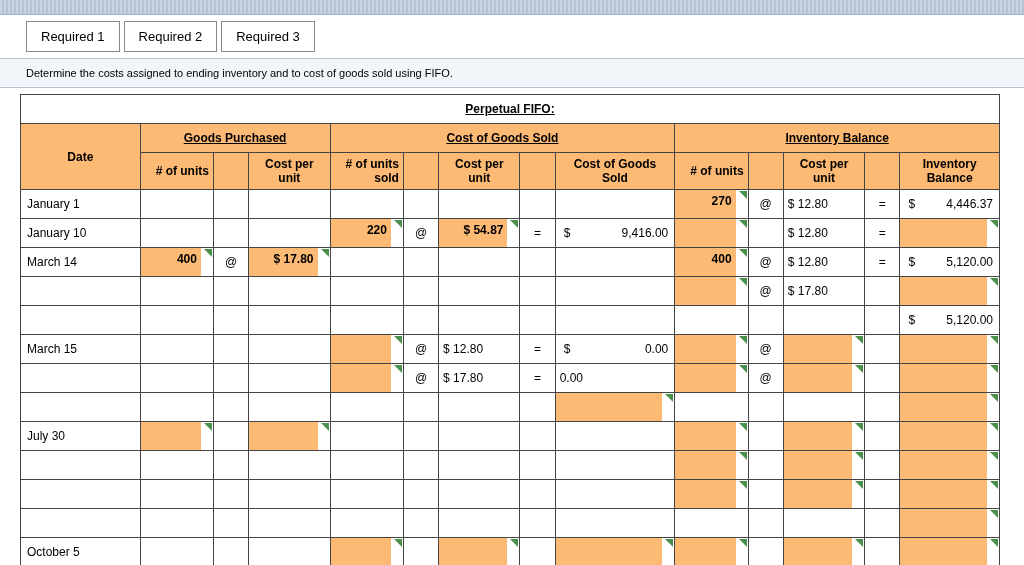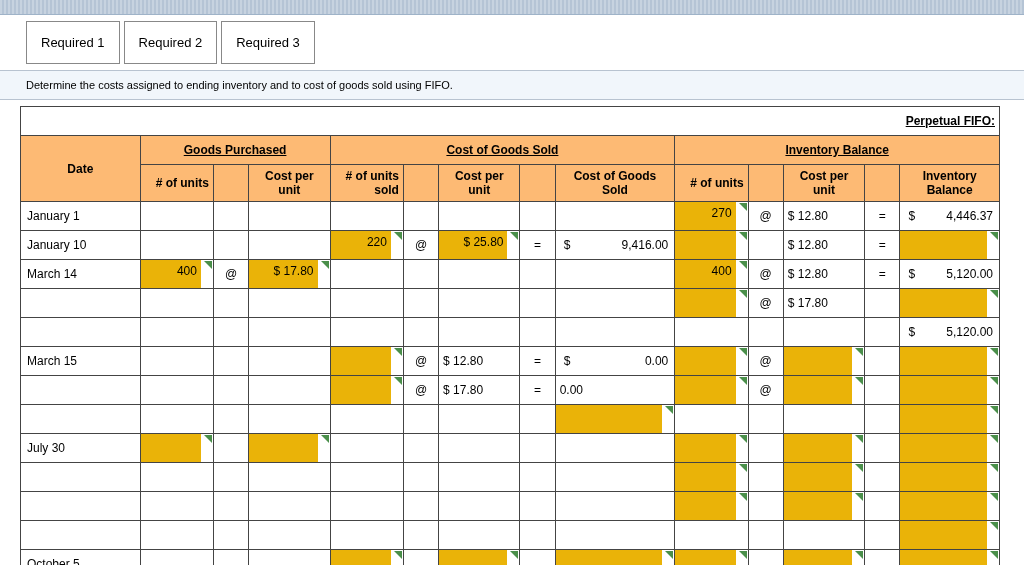--- a/index.html
+++ b/index.html
@@ -25,21 +25,21 @@
   }
   .tabs-row {
     display: flex;
     align-items: center;
     padding: 6px 0 0 26px;
     gap: 4px;
   }
   .tab {
     border: 1px solid #888;
     background: #fff;
-    padding: 13px 14px;
+    padding: 7px 14px;
     font-size: 13px;
     cursor: pointer;
   }
   .instruction-bar {
     margin-top: 6px;
     padding: 8px 10px 8px 26px;
     background: #f1f6fb;
     border-top: 1px solid #b8c3d0;
     border-bottom: 1px solid #b8c3d0;
     font-size: 11px;
@@ -53,34 +53,35 @@
   }
   td, th {
     border: 1px solid #444;
     padding: 4px 4px;
     height: 20px;
     font-size: 12px;
     text-align: center;
     vertical-align: middle;
   }
   .section-title-cell {
-    text-align: right;
+    text-align: center;
     font-weight: bold;
     text-decoration: underline;
     background: #fff;
   }
   .header-blue {
     background: #fdba74;
     font-weight: bold;
   }
   .header-blue u { text-decoration: underline; }
   .date-col { text-align: left; padding-left: 6px; }
   td.input-cell {
-    background: #eab308;
+    background: #fdba74;
     padding: 0;
+    font-weight: bold;
   }
   .input-inner {
     display: flex;
     height: 100%;
   }
   .input-inner .val {
     flex: 1;
     text-align: right;
     padding: 4px 4px;
   }
@@ -195,21 +196,21 @@
             <td></td>
         <td class="input-cell">
           <div class="input-inner">
                 <div class="val">220</div>
                 <div class="tri"></div>
               </div>
         </td>
         <td class="at">@</td>
         <td class="input-cell">
           <div class="input-inner">
-                <div class="val">$ 25.80</div>
+                <div class="val">$ 54.87</div>
                 <div class="tri"></div>
               </div>
         </td>
         <td class="eq">=</td>
         <td class="amount-left-dollar">
           <span class="ds">$</span><span>9,416.00</span>
         </td>
         <td class="input-cell">
           <div class="input-inner">
                 <div class="val"></div>

